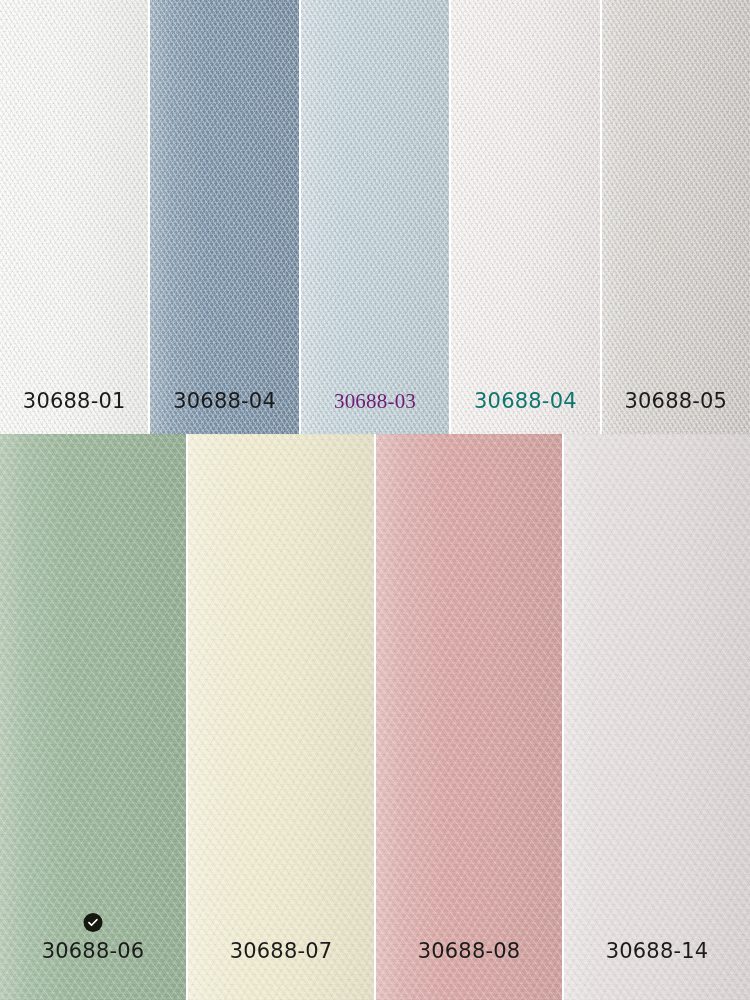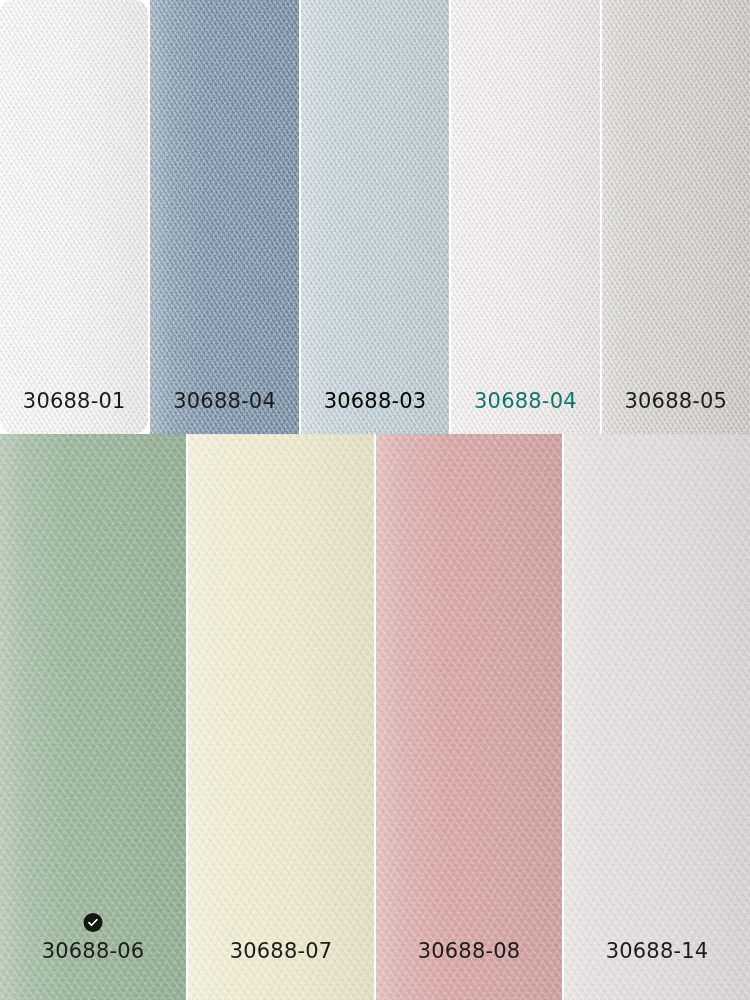--- a/index.html
+++ b/index.html
@@ -190,39 +190,39 @@
     display: block;
   }
 </style>
 </head>
 <body>
 
 <div id="swatch-grid">
 
   <div class="swatch-row row-1">
 
-    <div class="swatch-cell" style="background-color: rgb(247, 247, 246); border-radius: 14px;">
+    <div class="swatch-cell" style="background-color: rgb(247, 247, 246);">
       <div class="swatch-fill" style="background-color: rgb(247, 247, 246);"></div>
       <div class="swatch-sheen"></div>
       <div class="swatch-weave"></div>
       <div class="swatch-label" style="color: rgb(27, 27, 27);">30688-01</div>
     </div>
 
     <div class="swatch-cell" style="background-color: rgb(126, 150, 172);">
       <div class="swatch-fill" style="background-color: rgb(126, 150, 172);"></div>
       <div class="swatch-sheen"></div>
       <div class="swatch-weave"></div>
       <div class="swatch-label" style="color: rgb(27, 27, 27);">30688-04</div>
     </div>
 
     <div class="swatch-cell" style="background-color: rgb(195, 211, 218);">
       <div class="swatch-fill" style="background-color: rgb(195, 211, 218);"></div>
       <div class="swatch-sheen"></div>
       <div class="swatch-weave"></div>
-      <div class="swatch-label" style="color: #000000;">30688-03</div>
+      <div class="swatch-label" style="color: #701a75; font-family: Liberation Serif, serif;">30688-03</div>
     </div>
 
     <div class="swatch-cell" style="background-color: rgb(243, 239, 238);">
       <div class="swatch-fill" style="background-color: rgb(243, 239, 238);"></div>
       <div class="swatch-sheen"></div>
       <div class="swatch-weave"></div>
       <div class="swatch-label" style="color: #0f766e;">30688-04</div>
     </div>
 
     <div class="swatch-cell" style="background-color: rgb(214, 211, 206);">

